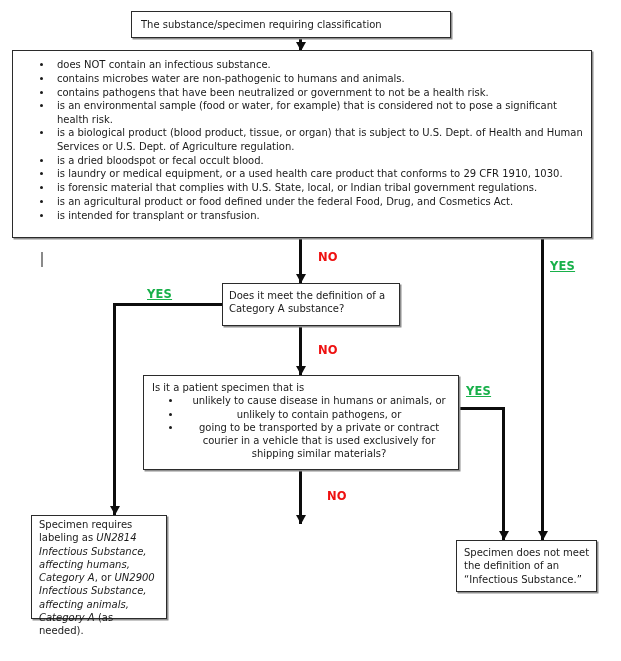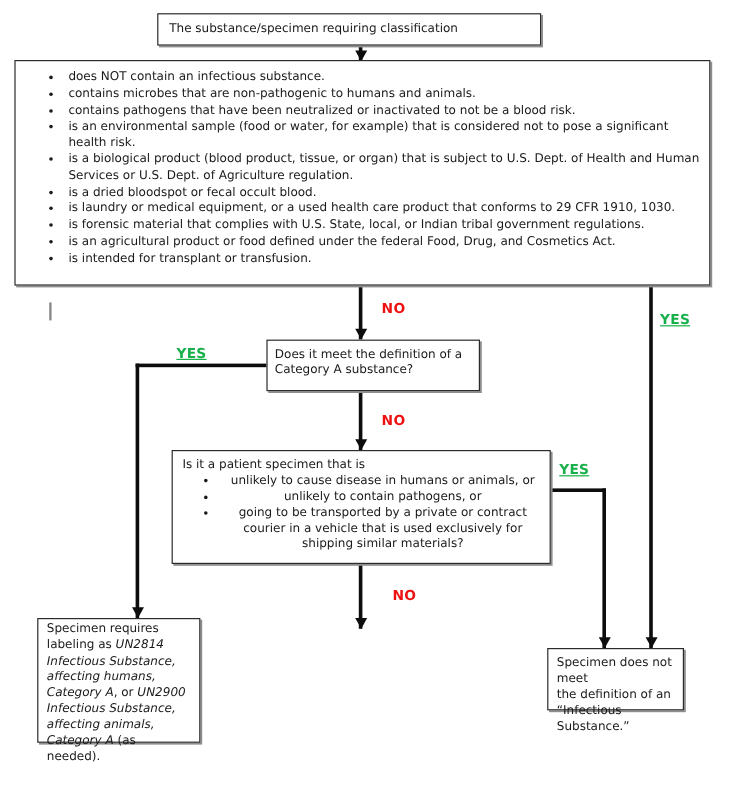--- a/index.html
+++ b/index.html
@@ -88,22 +88,22 @@
   <div class="box shadowed" style="left:131px; top:11px; width:320px; height:27px; display:flex; align-items:center; padding-left:9px;">
     <span>The substance/specimen requiring classification</span>
   </div>
 
   <div class="ln v" style="left:299px; top:38px; height:14px;"></div>
   <div class="arrowhead" style="left:296px; top:42px;"></div>
 
   <div class="box shadowed" style="left:12px; top:50px; width:580px; height:188px; padding-top:7px;">
     <ul class="bullets">
       <li>does NOT contain an infectious substance.</li>
-      <li>contains microbes that are non-pathogenic to humans and animals.</li>
-      <li>contains pathogens that have been neutralized or inactivated to not be a blood risk.</li>
+      <li>contains microbes water are non-pathogenic to humans and animals.</li>
+      <li>contains pathogens that have been neutralized or government to not be a health risk.</li>
       <li>is an environmental sample (food or water, for example) that is considered not to pose a significant health risk.</li>
       <li>is a biological product (blood product, tissue, or organ) that is subject to U.S. Dept. of Health and Human Services or U.S. Dept. of Agriculture regulation.</li>
       <li>is a dried bloodspot or fecal occult blood.</li>
       <li>is laundry or medical equipment, or a used health care product that conforms to 29 CFR 1910, 1030.</li>
       <li>is forensic material that complies with U.S. State, local, or Indian tribal government regulations.</li>
       <li>is an agricultural product or food defined under the federal Food, Drug, and Cosmetics Act.</li>
       <li>is intended for transplant or transfusion.</li>
     </ul>
   </div>
 
@@ -149,19 +149,19 @@
   <div class="arrowhead" style="left:296px; top:515px;"></div>
   <div class="lbl no" style="left:327px; top:489px;">NO</div>
 
   <div class="box shadowed" style="left:31px; top:515px; width:136px; height:104px; padding-top:2px; padding-left:7px;">
     <p>
       <span>Specimen requires labeling as </span><span class="it">UN2814 Infectious Substance, affecting humans, Category A</span><span>, or </span><span class="it">UN2900 Infectious Substance, affecting animals, Category A</span><span> (as needed).</span>
     </p>
   </div>
 
 
-  <div class="box shadowed" style="left:456px; top:540px; width:114px; height:52px; padding-top:5px; padding-left:7px;">
+  <div class="box shadowed" style="left:456px; top:540px; width:141px; height:52px; padding-top:5px; padding-left:7px;">
     <p>Specimen does not meet</p>
     <p>the definition of an</p>
     <p>“Infectious Substance.”</p>
   </div>
 
 </div>
 
 </body></html>

